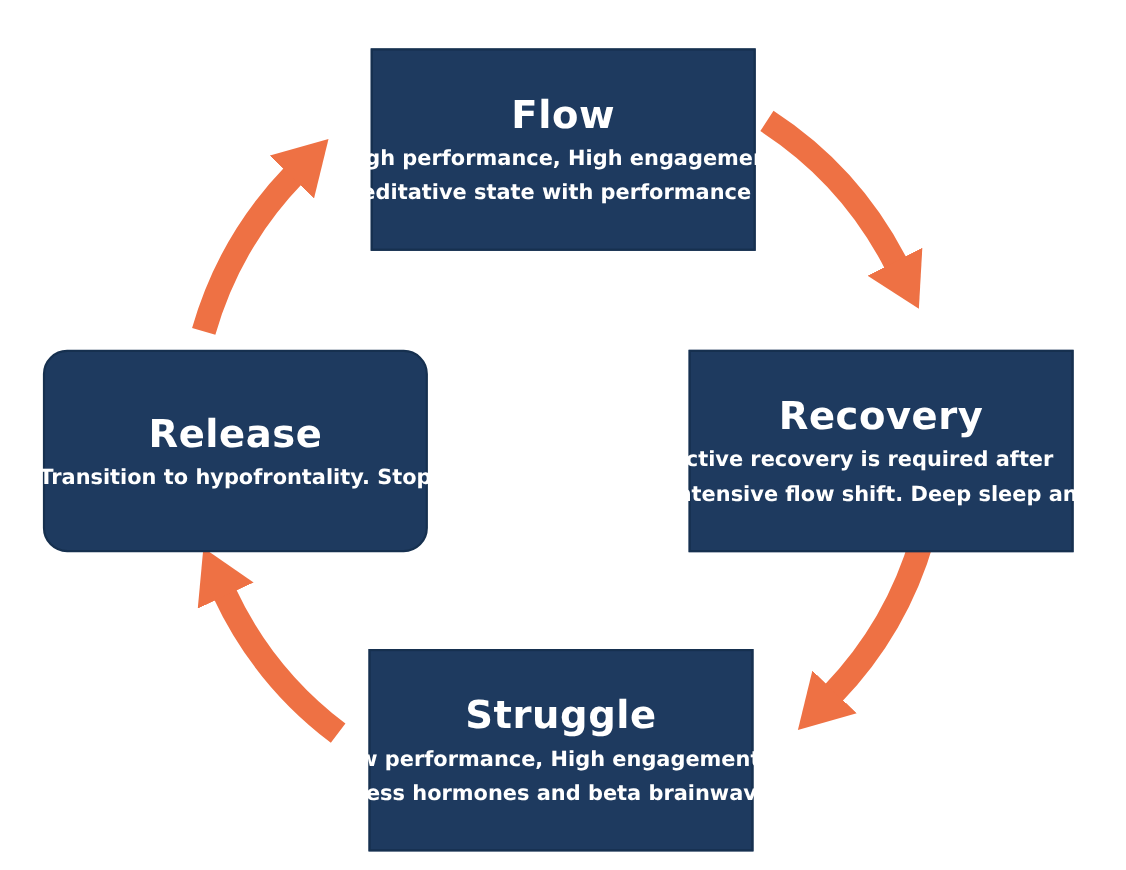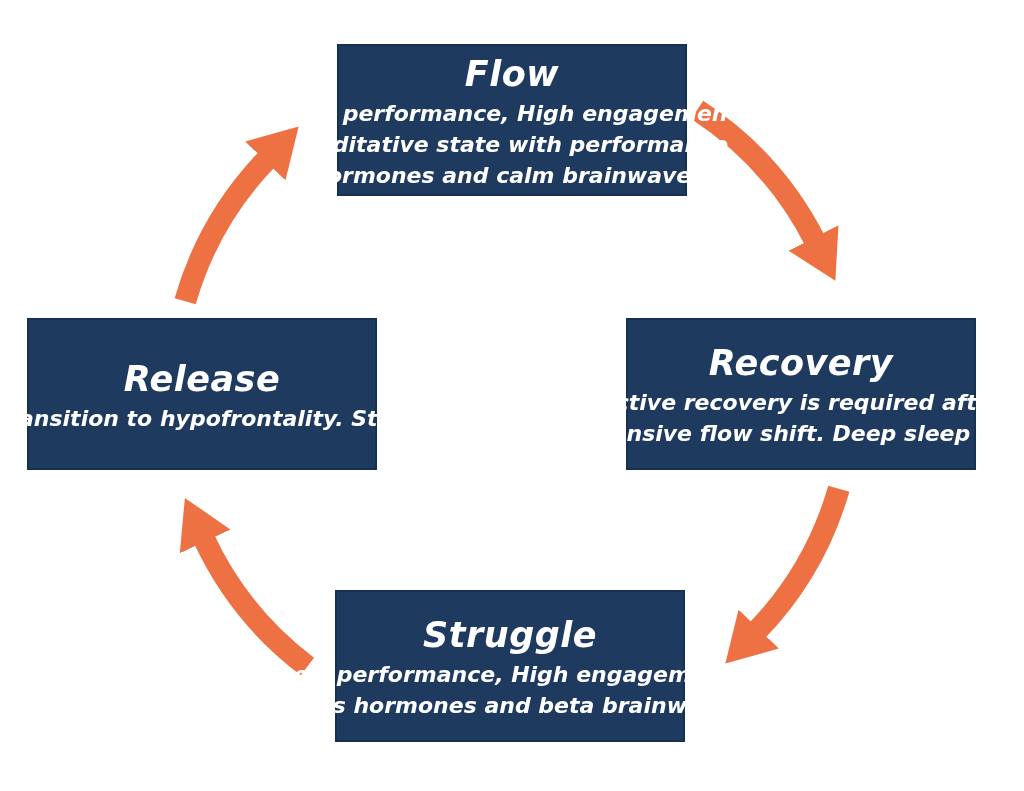--- a/index.html
+++ b/index.html
@@ -27,44 +27,42 @@
     fill: none;
     stroke: var(--color-arrow, #ee7144);
     stroke-width: 22px;
   }
   .arrowhead {
     fill: var(--color-arrow, #ee7144);
   }
   .box {
     position: absolute;
     width: 350px;
-    height: 152px;
+    height: 184px;
     background: var(--color-box, #1e3a5f);
     border: 2px solid var(--color-box_border, #16304f);
     box-sizing: border-box;
     color: var(--color-text, #ffffff);
     display: flex;
     flex-direction: column;
     justify-content: center;
     align-items: center;
-    text-align: center;
-    font-style: italic;
   }
   .box-flow     { left: 337px; top:  44px; }
   .box-recovery { left: 626px; top: 318px; }
   .box-struggle { left: 335px; top: 590px; }
-  .box-release  { left:  27px; top: 318px; }
+  .box-release  { left:  39px; top: 318px; border-radius: 22px; }
   .box-title {
     font-size: 35px;
     font-weight: bold;
     line-height: 48px;
     letter-spacing: 0.5px;
   }
   .box-body {
-    font-size: 22px;
+    font-size: 19px;
     font-weight: bold;
   }
   .box-line {
     line-height: 31px;
     white-space: nowrap;
   }
 </style>
 </head>
 <body>
 
@@ -80,21 +78,20 @@
     <path class="cycle-arrow" marker-end="url(#head)" d="M838.8,488.7 A340,340 0 0 1 756.6,631.2"></path>
     <path class="cycle-arrow" marker-end="url(#head)" d="M307.4,666.5 A340,340 0 0 1 203.9,538.7"></path>
     <path class="cycle-arrow" marker-end="url(#head)" d="M185.2,301.3 A340,340 0 0 1 267.4,158.8"></path>
   </svg>
 
   <div class="box box-flow">
     <div class="box-title">Flow</div>
     <div class="box-body">
         <div class="box-line">High performance, High engagement.</div>
         <div class="box-line">Meditative state with performance</div>
-        <div class="box-line">hormones and calm brainwaves.</div>
       </div>
   </div>
 
   <div class="box box-recovery">
     <div class="box-title">Recovery</div>
     <div class="box-body">
         <div class="box-line">Active recovery is required after</div>
         <div class="box-line">intensive flow shift. Deep sleep and</div>
       </div>
   </div>

